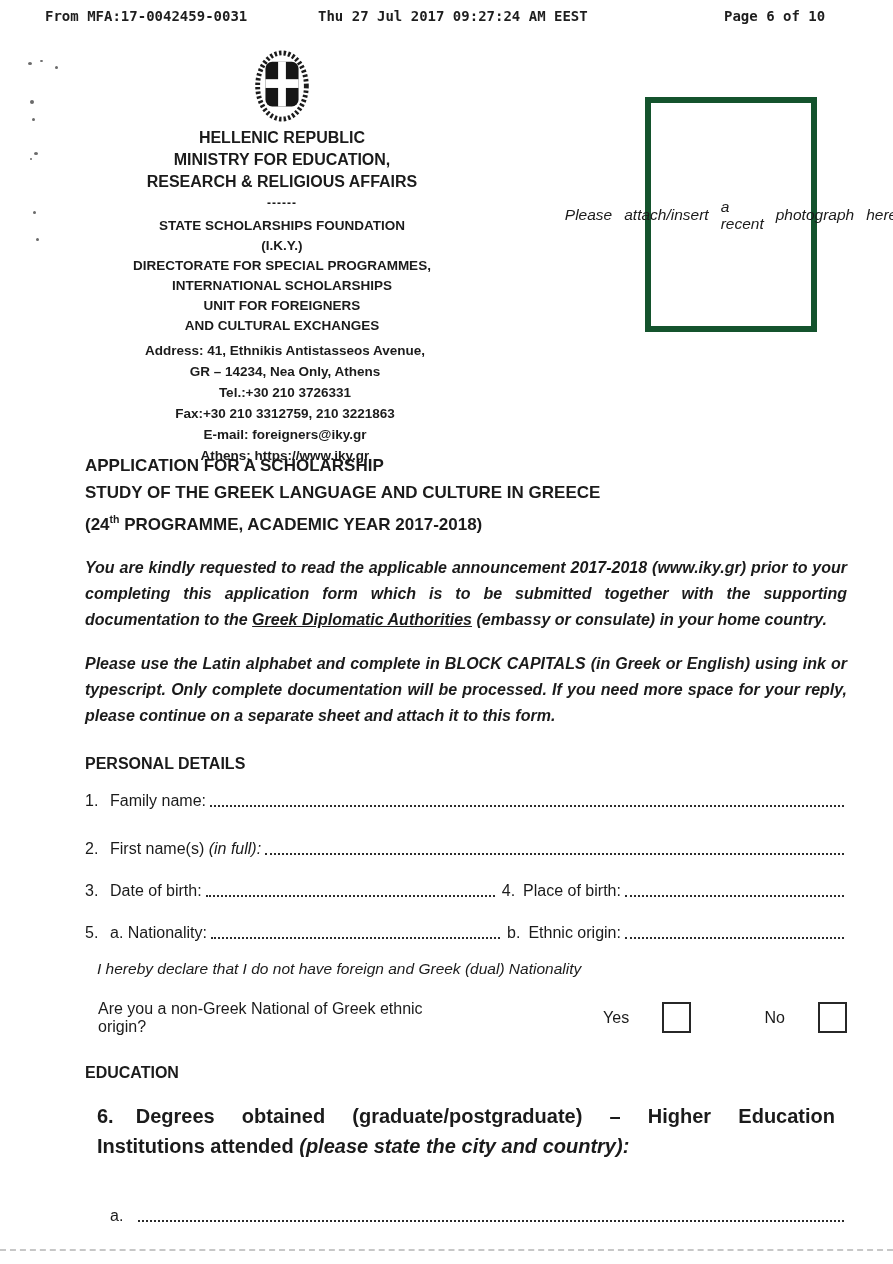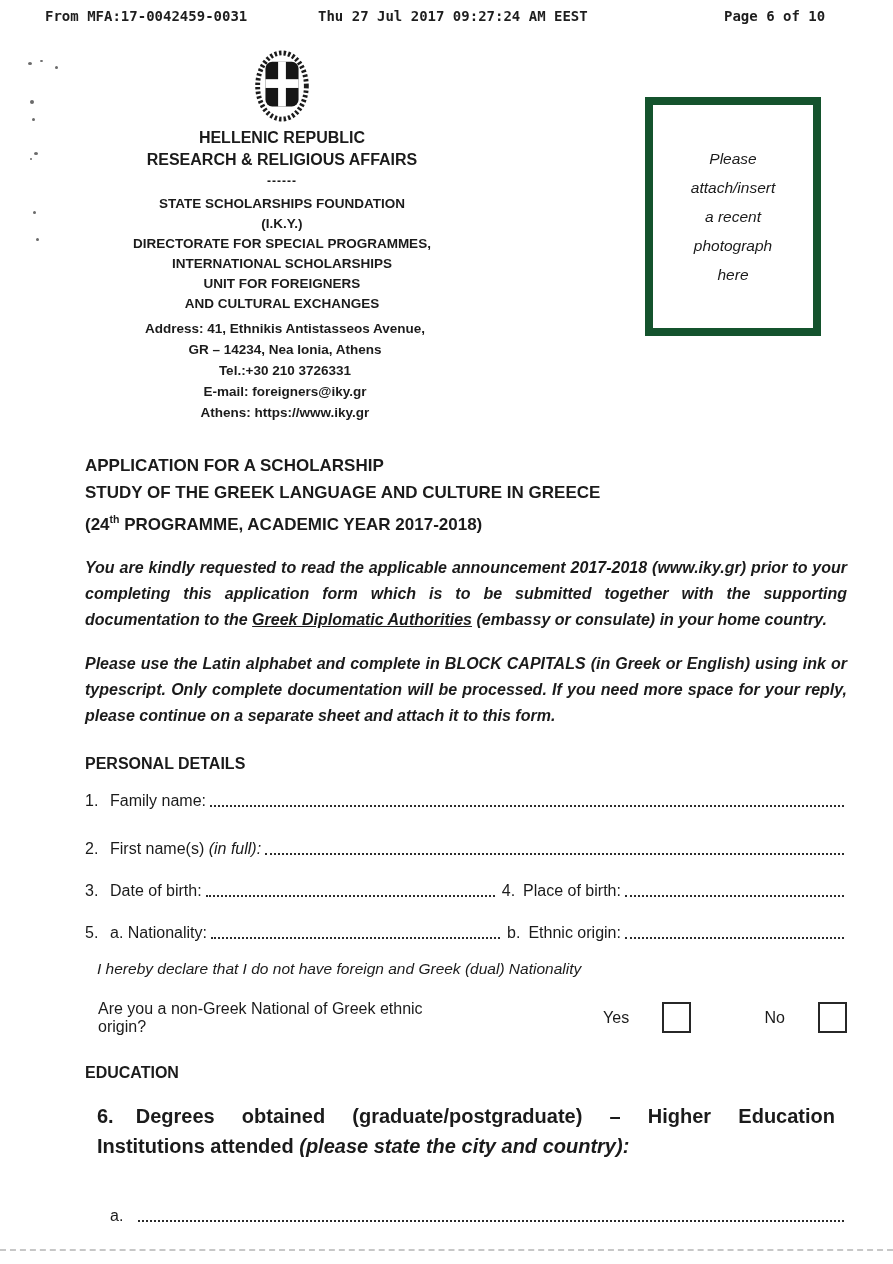--- a/index.html
+++ b/index.html
@@ -31,22 +31,22 @@
   .emblem { display:block; margin:0 auto 4px auto; }
   .org-line { font-weight:bold; font-size:16px; line-height:22px; }
   .divider { font-weight:bold; font-size:12px; letter-spacing:1px; line-height:14px; margin:3px 0 6px 0; }
   .foundation-line { font-weight:bold; font-size:13.5px; line-height:20px; }
   .address-block { text-align:center; margin-top:4px; margin-left:6px; }
   .address-line { font-weight:bold; font-size:13.5px; line-height:21px; }
 
   
   .photo-box {
     position:absolute; left:645px; top:97px; width:160px; height:223px;
-    border:8px solid #14532d;
-    display:flex; flex-direction:column; justify-content:center; align-items:center;
+    border:6px solid #14532d;
+    display:flex; flex-direction:row; justify-content:center; align-items:center;
     gap:12px;
   }
   .photo-line { font-style:italic; font-size:15.5px; line-height:17px; }
 
   
   .body-content { position:absolute; left:85px; top:452px; width:762px; }
 
   .title-block { text-align:left; font-weight:bold; font-size:17px; line-height:27px; margin-bottom:17px; }
   .title-block sup { font-size:0.62em; vertical-align:super; }
 
@@ -113,32 +113,34 @@
   <div class="speck" style="left:36px;top:238px;width:3px;height:3px;"></div>
 
   <div class="letterhead">
     <svg class="emblem" width="62" height="74" viewBox="0 0 62 76">
       <ellipse cx="31" cy="38" rx="25" ry="34" fill="none" stroke="#1c1c1c" stroke-width="5" stroke-dasharray="2.5 2.2"></ellipse>
       <rect x="14" y="13" width="34" height="46" rx="7" fill="#161616"></rect>
       <rect x="27" y="13" width="8" height="46" fill="#ffffff"></rect>
       <rect x="14" y="31" width="34" height="9" fill="#ffffff"></rect>
     </svg>
     <div class="org-line">HELLENIC REPUBLIC</div>
+    <div class="org-line">MINISTRY FOR EDUCATION,</div>
     <div class="org-line">RESEARCH &amp; RELIGIOUS AFFAIRS</div>
     <div class="divider">------</div>
     <div class="foundation-line">STATE SCHOLARSHIPS FOUNDATION</div>
     <div class="foundation-line">(I.K.Y.)</div>
     <div class="foundation-line">DIRECTORATE FOR SPECIAL PROGRAMMES,</div>
     <div class="foundation-line">INTERNATIONAL SCHOLARSHIPS</div>
     <div class="foundation-line">UNIT FOR FOREIGNERS</div>
     <div class="foundation-line">AND CULTURAL EXCHANGES</div>
     <div class="address-block">
       <div class="address-line">Address: 41, Ethnikis Antistasseos Avenue,</div>
-      <div class="address-line">GR – 14234, Nea Ionia, Athens</div>
+      <div class="address-line">GR – 14234, Nea Only, Athens</div>
       <div class="address-line">Tel.:+30 210 3726331</div>
+      <div class="address-line">Fax:+30 210 3312759, 210 3221863</div>
       <div class="address-line">E-mail: foreigners@iky.gr</div>
       <div class="address-line">Athens: https://www.iky.gr</div>
     </div>
   </div>
 
   <div class="photo-box">
     <div class="photo-line">Please</div>
     <div class="photo-line">attach/insert</div>
     <div class="photo-line">a recent</div>
     <div class="photo-line">photograph</div>

